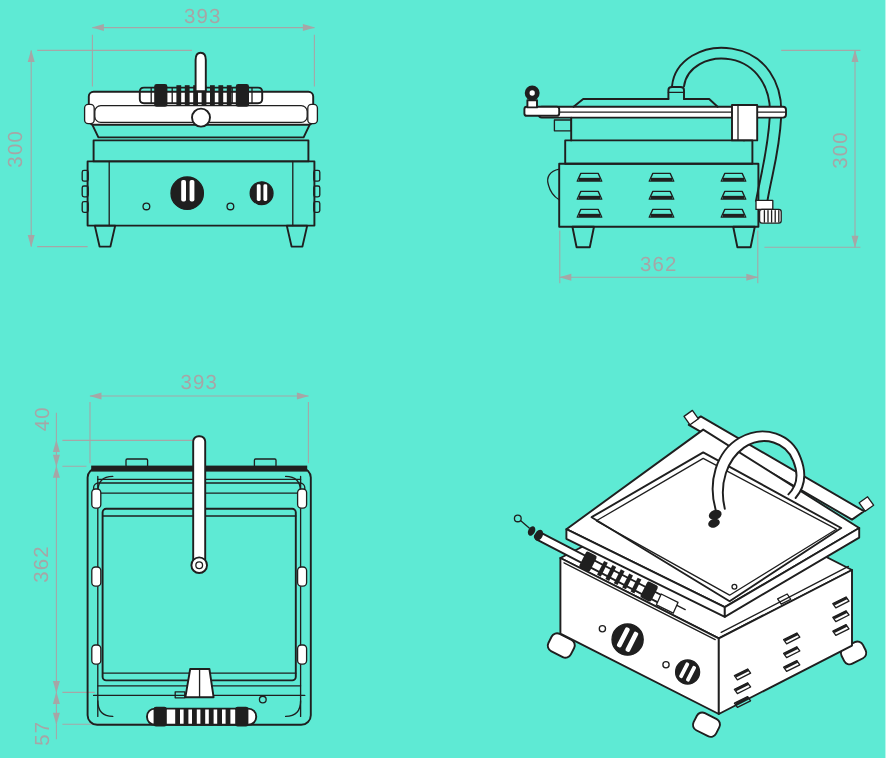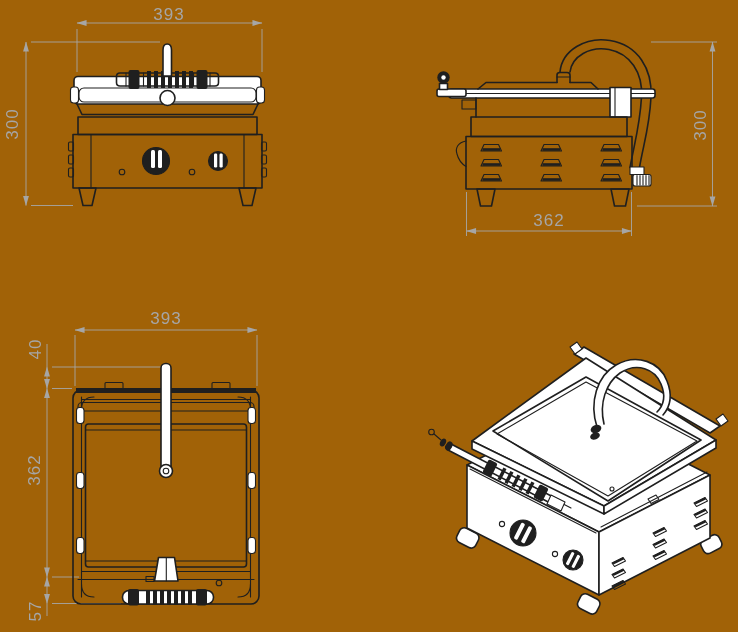--- a/index.html
+++ b/index.html
@@ -1,16 +1,16 @@
 <!DOCTYPE html>
 <html><head>
 <meta charset="utf-8">
 <style>
   html,body{margin:0;padding:0;background:#ffffff;}
-  #canvas{position:relative;width:738px;height:632px;background:#a16207;overflow:hidden;
+  #canvas{position:relative;width:738px;height:632px;background:#5eead4;overflow:hidden;
           font-family:"Liberation Sans",sans-serif;}
   svg{display:block;}
   .k  {stroke:#1f1f1f;stroke-width:1.6;fill:none;stroke-linecap:round;stroke-linejoin:round;}
   .kt {stroke:#1f1f1f;stroke-width:1.1;fill:none;stroke-linecap:round;stroke-linejoin:round;}
   .kw {stroke:#1f1f1f;stroke-width:1.6;fill:#ffffff;stroke-linecap:round;stroke-linejoin:round;}
   .kwt{stroke:#1f1f1f;stroke-width:1.1;fill:#ffffff;stroke-linecap:round;stroke-linejoin:round;}
   .kf {fill:#1f1f1f;stroke:none;}
   .wf {fill:#ffffff;stroke:none;}
   .dim {stroke:#a6a6a6;stroke-width:0.9;fill:none;}
   .dimt{fill:#a6a6a6;font-family:"Liberation Sans",sans-serif;font-size:17px;letter-spacing:1px;}

